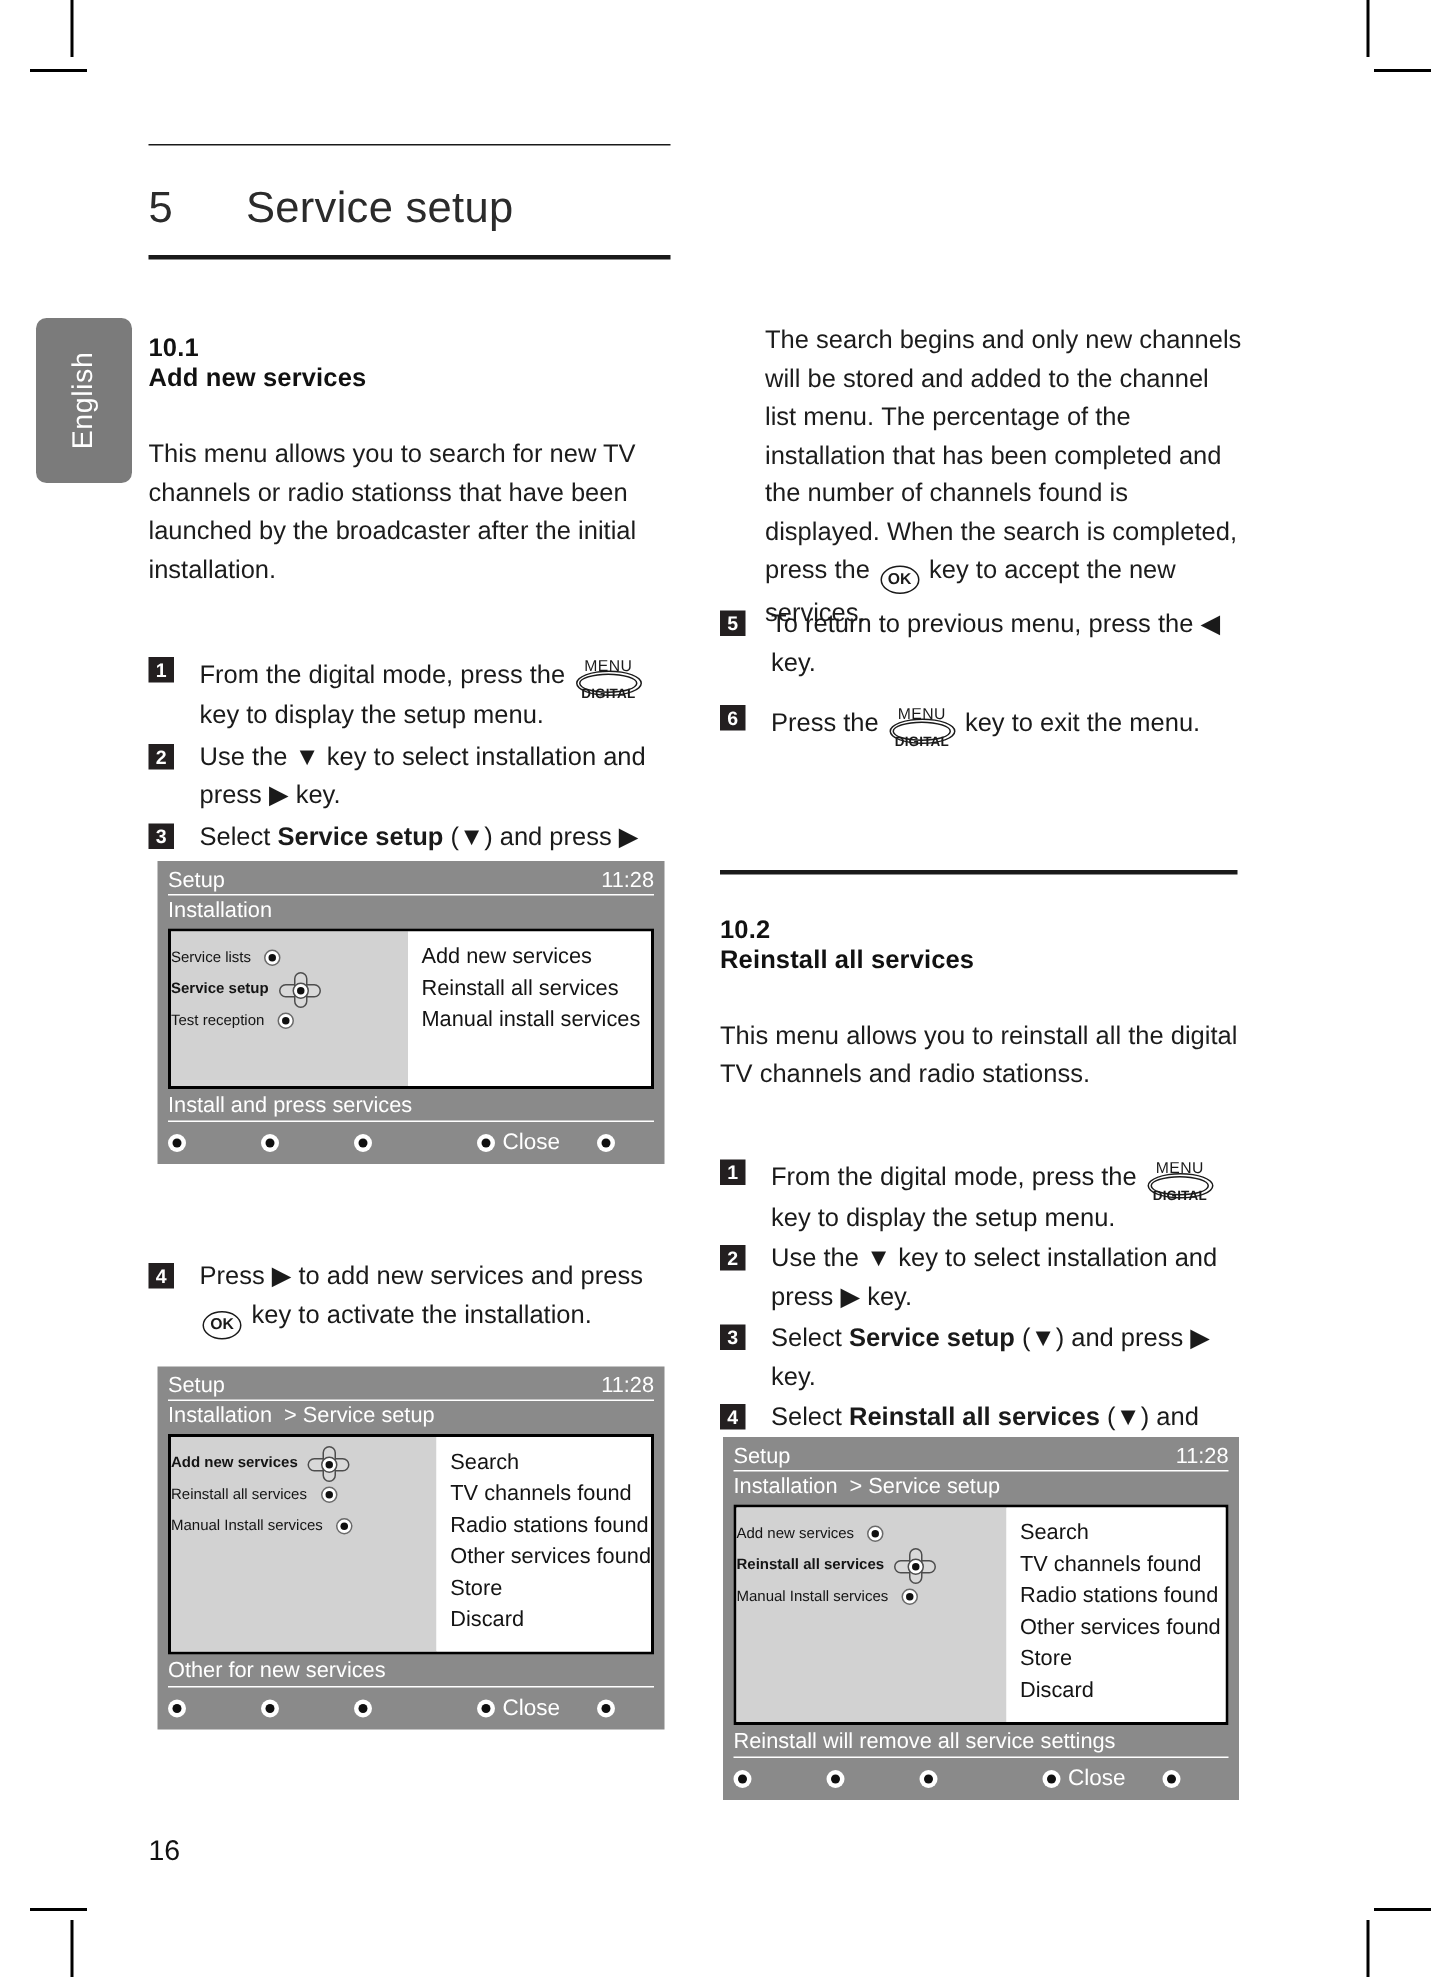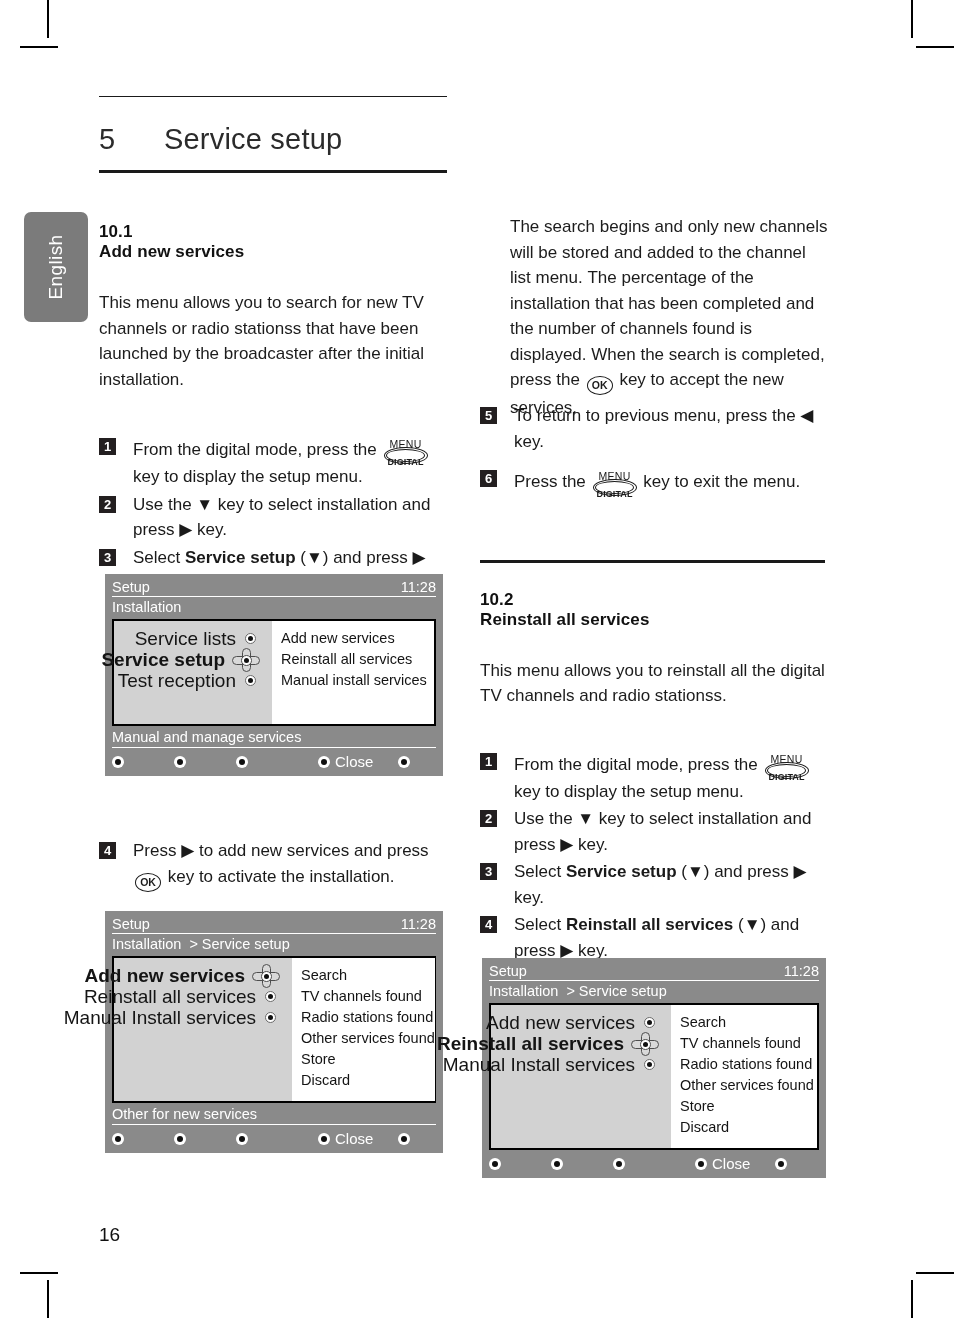--- a/index.html
+++ b/index.html
@@ -207,22 +207,21 @@
   }
   .tv-right {
     background: #ffffff;
     padding: 7px 0 10px 9px;
     box-sizing: border-box;
     flex: 1;
   }
   .tv-item {
     display: flex;
     align-items: center;
-    justify-content: flex-end;
-    font-size: 19px;
+    font-size: 10px;
     line-height: 21px;
     color: #141414;
     padding-right: 16px;
     height: 21px;
   }
   .tv-item.sel { font-weight: bold; }
   .tv-item .txt { white-space: nowrap; }
   .tv-opt {
     font-size: 14.5px;
     line-height: 21px;
@@ -403,21 +402,21 @@
           <span class="txt">Test reception</span>
           <span class="dot"></span>
         </div>
       </div>
       <div class="tv-right">
         <div class="tv-opt">Add new services</div>
         <div class="tv-opt">Reinstall all services</div>
         <div class="tv-opt">Manual install services</div>
       </div>
     </div>
-    <div class="tv-hint">Manual and manage services</div>
+    <div class="tv-hint">Install and press services</div>
     <div class="tv-softkeys">
       <div class="sk" style="width:62px;">
           <span class="sk-dot"></span>
           <span class="sk-label"></span>
         </div>
       <div class="sk" style="width:62px;">
           <span class="sk-dot"></span>
           <span class="sk-label"></span>
         </div>
       <div class="sk" style="width:82px;">
@@ -516,21 +515,21 @@
         <span class="badge">5</span>
         <span>To return to previous menu, press the ◀ key.</span>
       </li>
       <li class="step" style="margin-top:12px;">
         <span class="badge">6</span>
         <span>Press the <span class="key-digital"><span class="lbl-menu">MENU</span><span class="oval-outer"></span><span class="oval-inner"></span><span class="lbl-dig">DIGITAL</span></span> key to exit the menu.</span>
       </li>
     </ol>
   </div>
 
-  <div style="position:absolute; top:560px; left:0; width:345px;">
+  <div style="position:absolute; top:580px; left:0; width:345px;">
     <div class="rule-thick"></div>
     <div class="sec-head" style="margin-top:27px;">
       <span class="snum">10.2</span>
       <span>Reinstall all services</span>
     </div>
 
     <p class="body" style="margin-top:28px;">This menu allows you to reinstall all the digital TV channels and radio stationss.</p>
 
     <ol class="steps" style="margin-top:40px;">
       <li class="step">
@@ -579,20 +578,21 @@
       </div>
       <div class="tv-right">
         <div class="tv-opt">Search</div>
         <div class="tv-opt">TV channels found</div>
         <div class="tv-opt">Radio stations found</div>
         <div class="tv-opt">Other services found</div>
         <div class="tv-opt">Store</div>
         <div class="tv-opt">Discard</div>
       </div>
     </div>
+    <div class="tv-hint">Reinstall will remove all service settings</div>
     <div class="tv-softkeys">
       <div class="sk" style="width:62px;">
           <span class="sk-dot"></span>
           <span class="sk-label"></span>
         </div>
       <div class="sk" style="width:62px;">
           <span class="sk-dot"></span>
           <span class="sk-label"></span>
         </div>
       <div class="sk" style="width:82px;">

